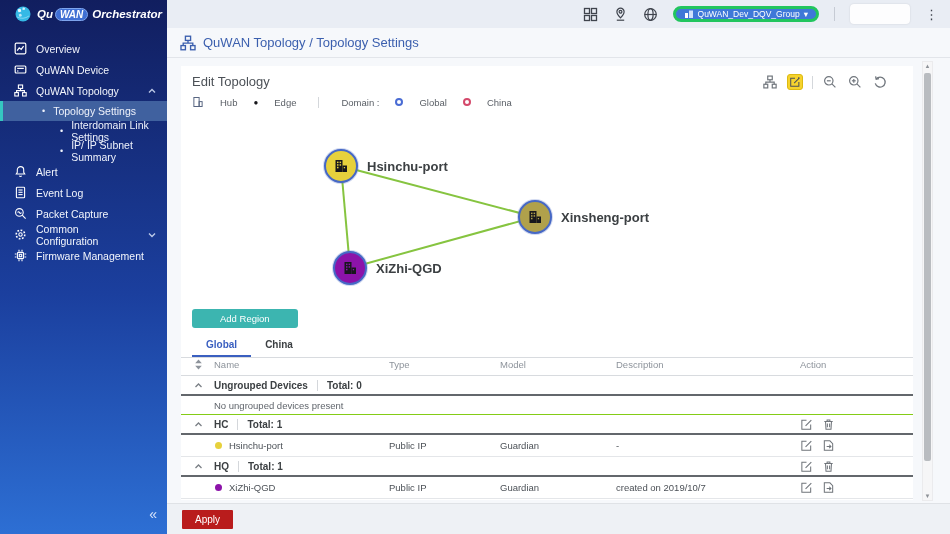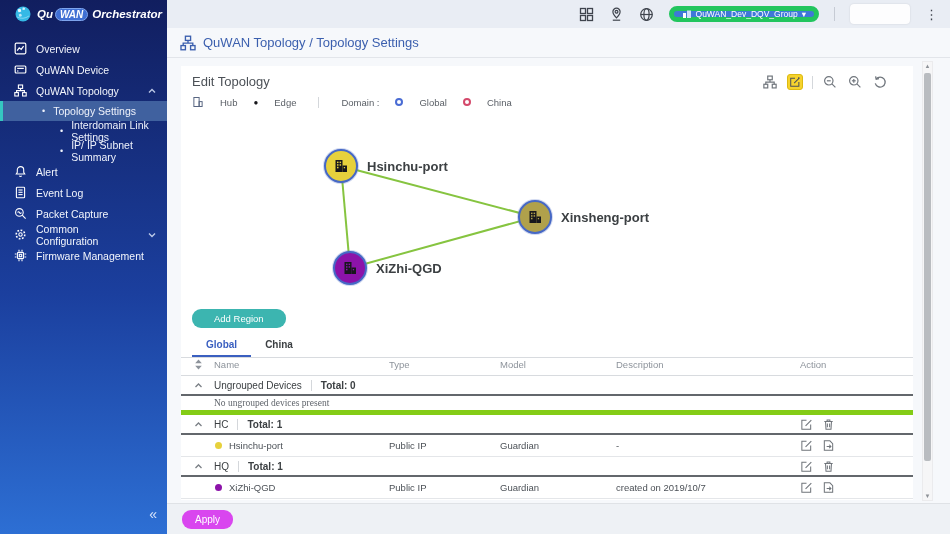--- a/index.html
+++ b/index.html
@@ -22,21 +22,21 @@
   .sub-item { display:flex; align-items:center; height:20px; padding-left:60px; font-size:10.5px; cursor:pointer; color:#eef2fb; position:relative; }
   .sub-item::before { content:'•'; margin-right:8px; font-size:9px; }
   .sub-item.selected { background:#40619f; border-left:3px solid #35c6c1; padding-left:39px; }
   .collapse-btn { position:absolute; right:10px; bottom:12px; font-size:14px; color:#d6e3fa; cursor:pointer; }
 
   
   .topbar { position:absolute; left:167px; top:0; width:783px; height:28px; background:#e9edf4;
     display:flex; align-items:center; justify-content:flex-end; gap:15px; padding-right:12px; }
   .tb-icon { width:15px; height:15px; display:flex; align-items:center; justify-content:center; cursor:pointer; }
   .tb-divider { width:1px; height:14px; background:#c6cbd4; }
-  .group-pill { display:flex; align-items:center; gap:4px; background:#3f78d8; border:5px solid #22c55e; color:#fff;
+  .group-pill { display:flex; align-items:center; gap:4px; background:#3f78d8; border:3px solid #22c55e; color:#fff;
     font-size:8.5px; height:16px; padding:0 8px; border-radius:9px; cursor:pointer; white-space:nowrap; }
   .account-box { width:60px; height:20px; background:#fdfdfe; border-radius:4px; box-shadow:0 0 2px rgba(0,0,0,.12); cursor:pointer; }
   .kebab { font-size:13px; color:#3f444d; cursor:pointer; line-height:1; }
 
   
   .content { position:absolute; left:167px; top:28px; width:783px; height:506px; background:#f6f8fb; }
   .page-header { position:absolute; left:0; top:0; width:100%; height:30px; display:flex; align-items:center; gap:7px;
     padding-left:13px; border-bottom:1px solid #e2e5ea; }
   .page-title { color:#3b5fae; font-size:13px; }
 
@@ -53,50 +53,50 @@
   .ring-global { border:2px solid #4a6cd4; }
   .ring-china { border:2px solid #d4496b; }
   .edge-dot { font-size:8px; color:#17171b; }
 
   .topo-canvas { position:absolute; left:0; top:0; width:732px; height:240px; }
   .topo-canvas svg.links { position:absolute; left:0; top:0; pointer-events:none; }
   .topo-node { position:absolute; width:34px; height:34px; border-radius:50%; border:2px solid #4668c5;
     display:flex; align-items:center; justify-content:center; cursor:pointer; box-shadow:0 0 0 1px rgba(70,104,197,.25); }
   .topo-label { position:absolute; left:41px; top:50%; transform:translateY(-50%); font-size:13px; font-weight:bold; color:#3c4043; white-space:nowrap; }
 
-  .add-region { position:absolute; left:11px; top:243px; background:#3cb5b0; color:#fff; border:none; border-radius:9px;
-    font-size:9.5px; padding:4px 22px; cursor:pointer; font-family:inherit; }
+  .add-region { position:absolute; left:11px; top:243px; background:#3cb5b0; color:#fff; border:none; border-radius:3px;
+    font-size:9.5px; padding:4px 28px; cursor:pointer; font-family:inherit; }
 
   .tabs { position:absolute; left:0; top:269px; width:732px; display:flex; padding-left:11px; border-bottom:1px solid #d8dbdf; }
   .tab { font-size:10px; font-weight:bold; padding:4px 14px 5px 14px; cursor:pointer; color:#3c4043; }
   .tab.active { color:#3a5fc0; border-bottom:2px solid #3a5fc0; }
 
   .table { position:absolute; left:0; top:288px; width:732px; }
   .trow { display:grid; grid-template-columns:21px 175px 111px 116px 184px 1fr; align-items:center; padding-left:12px; }
   .thead { height:22px; color:#8d939b; font-size:9.5px; border-bottom:1px solid #d8dbdf; }
   .tgroup { height:20px; font-size:10px; color:#3c4043; border-bottom:2px solid #63676c; }
-  .tgroup .gname { font-weight:normal; }
+  .tgroup .gname { font-weight:bold; }
   .tgroup .gtotal { border-left:1px solid #d4d7db; padding-left:9px; margin-left:9px; font-weight:bold; }
-  .tempty { height:19px; font-size:9.5px; color:#5f646b; border-bottom:5px solid #84cc16;font-family:Liberation Serif, serif; }
+  .tempty { height:19px; font-size:9.5px; color:#5f646b; border-bottom:1px solid #84cc16; }
   .tdev { height:22px; font-size:9.5px; color:#4c5157; border-bottom:1px solid #e4e6e9; }
   .dev-name { display:flex; align-items:center; gap:7px; padding-left:1px; }
   .dev-dot { width:7px; height:7px; border-radius:50%; flex:0 0 auto; }
   .actions { display:flex; align-items:center; gap:9px; }
   .act-icon { width:13px; height:13px; cursor:pointer; color:#6f747a; display:flex; align-items:center; justify-content:center;}
   .gchev { width:11px; height:11px; color:#7a7f85; cursor:pointer; }
   .span4 { grid-column:2 / span 4; display:flex; align-items:center; }
 
   
   .vscroll { position:absolute; right:17px; top:33px; width:11px; height:440px; background:#f6f6f7; border:1px solid #ebebed; }
   .vthumb { position:absolute; left:1px; top:11px; width:7px; height:388px; background:#b9bcc0; border-radius:2px; }
   .varrow { position:absolute; left:0; width:9px; text-align:center; font-size:6px; color:#8d9197; cursor:pointer; }
 
   
   .footer { position:absolute; left:0; top:475px; width:783px; height:31px; background:#eef1f5; border-top:1px solid #dfe2e6; display:flex; align-items:center; }
-  .apply-btn { margin-left:15px; background:#d946ef; color:#fff; border:none; border-radius:9px; font-size:10px;
+  .apply-btn { margin-left:15px; background:#b91c1c; color:#fff; border:none; border-radius:1px; font-size:10px;
     padding:4px 13px; cursor:pointer; font-family:inherit; }
   svg { display:block; }
 </style>
 </head>
 <body>
 
 <div class="screen">
 
   <div class="sidebar">
     <div class="logo-row">

